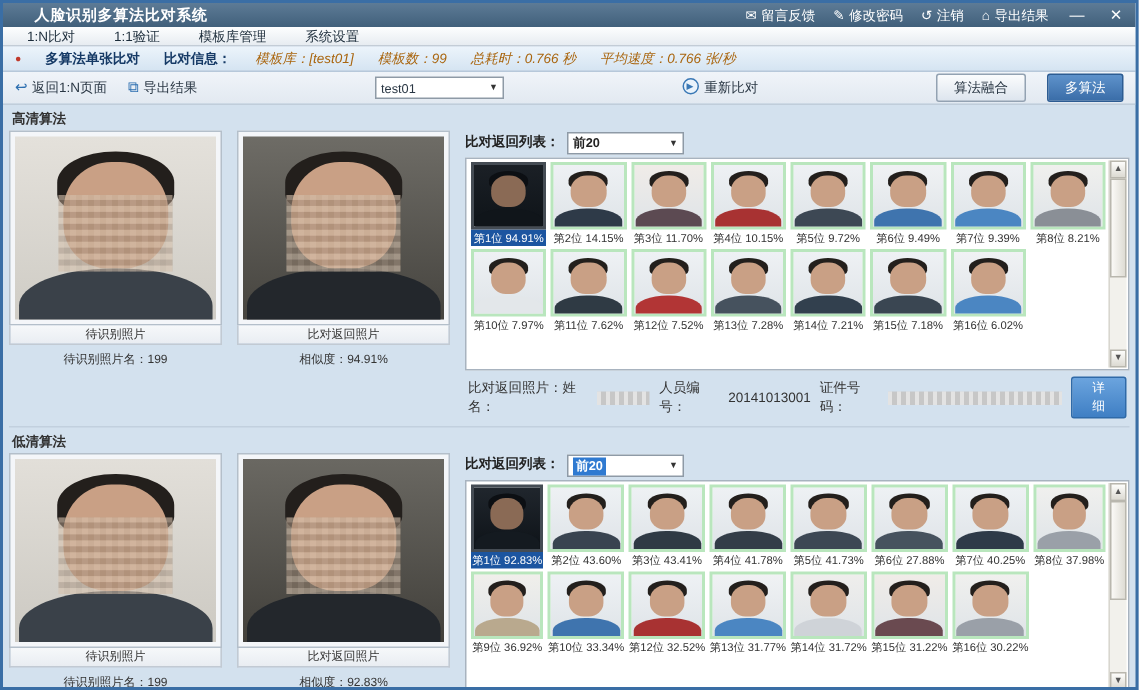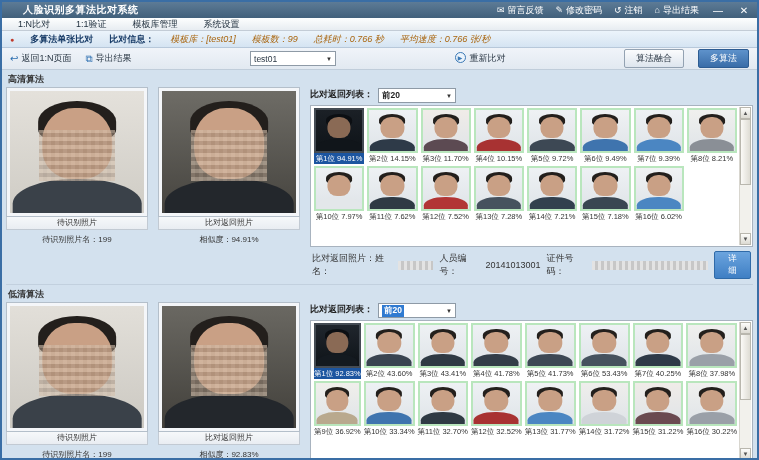--- a/index.html
+++ b/index.html
@@ -470,21 +470,21 @@
     <div class="thumb-label">第5位 41.73%</div>
   </div>
                 <div class="thumb">
     <div class="thumb-photo" style="--pbg: #eef1f4; --shirt: #46525e;">
       <div class="face face-mini">
         <div class="hair"></div>
                       <div class="head"></div>
                       <div class="body"></div>
       </div>
     </div>
-    <div class="thumb-label">第6位 53.43%</div>
+    <div class="thumb-label">第6位 27.88%</div>
   </div>
                 <div class="thumb">
     <div class="thumb-photo" style="--pbg: #eef1f4; --shirt: #2e3a48;">
       <div class="face face-mini">
         <div class="hair"></div>
                       <div class="head"></div>
                       <div class="body"></div>
       </div>
     </div>
     <div class="thumb-label">第7位 40.25%</div>
@@ -511,30 +511,20 @@
   </div>
                 <div class="thumb">
     <div class="thumb-photo" style="--pbg: #eef1f4; --shirt: #3f74ae;">
       <div class="face face-mini">
         <div class="hair"></div>
                       <div class="head"></div>
                       <div class="body"></div>
       </div>
     </div>
     <div class="thumb-label">第10位 33.34%</div>
-  </div>
-                <div class="thumb">
-    <div class="thumb-photo" style="--pbg: #eef1f4; --shirt: #2f3a44;">
-      <div class="face face-mini">
-        <div class="hair"></div>
-                      <div class="head"></div>
-                      <div class="body"></div>
-      </div>
-    </div>
-    <div class="thumb-label">第11位 32.70%</div>
   </div>
                 <div class="thumb">
     <div class="thumb-photo" style="--pbg: #eef1f4; --shirt: #a83232;">
       <div class="face face-mini">
         <div class="hair"></div>
                       <div class="head"></div>
                       <div class="body"></div>
       </div>
     </div>
     <div class="thumb-label">第12位 32.52%</div>

